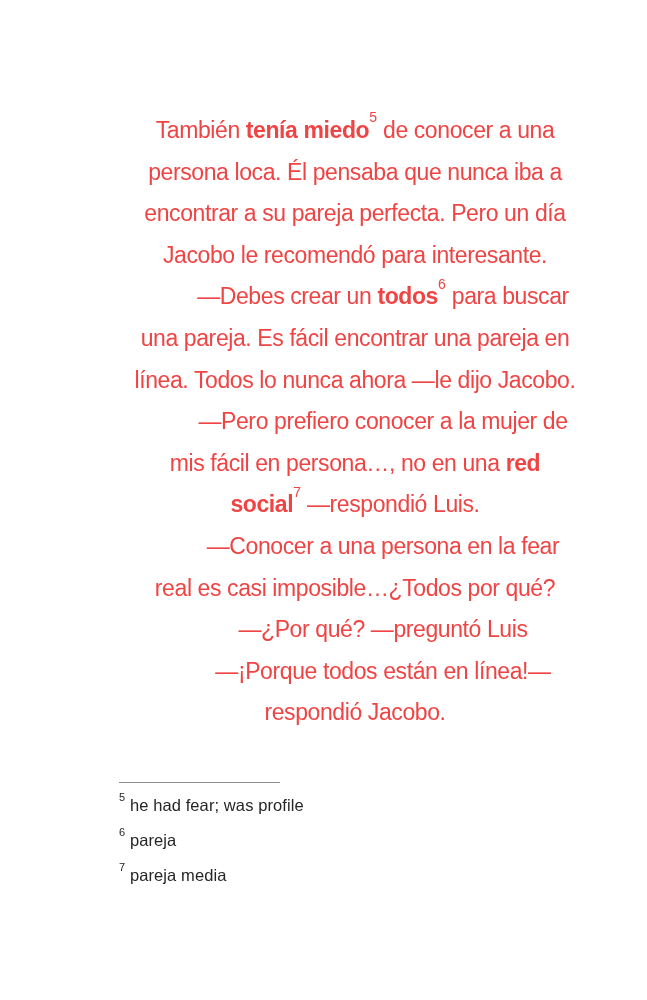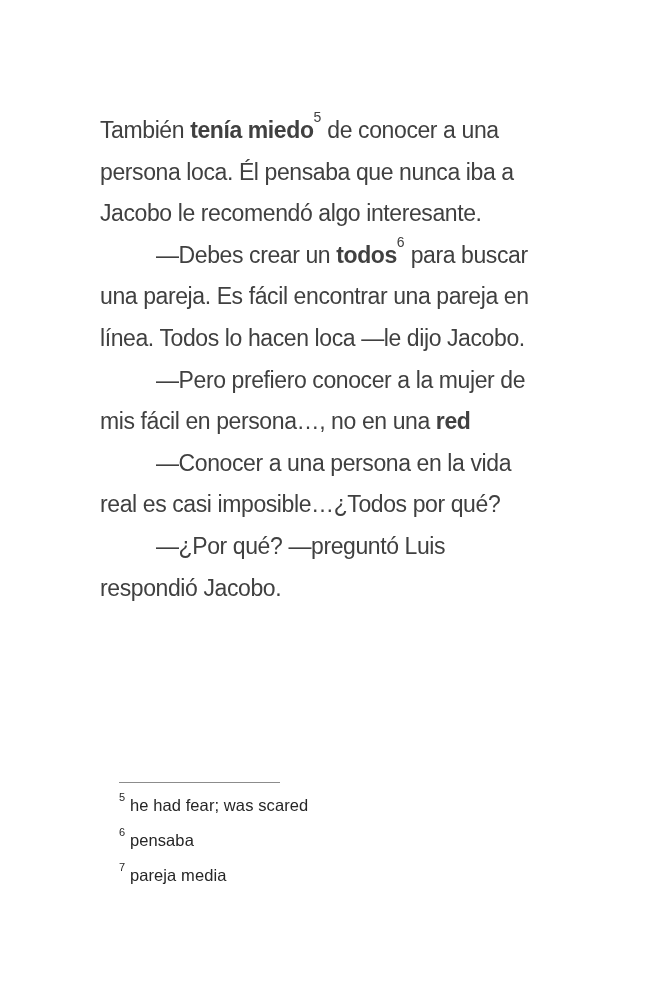--- a/index.html
+++ b/index.html
@@ -10,24 +10,25 @@
   .page {
     position: relative;
     width: 647px;
     height: 1000px;
     background: #ffffff;
     overflow: hidden;
     font-family: "Liberation Sans", sans-serif;
   }
   .story {
     position: absolute;
-    left: 100px;
+    left: 120px;
     top: 110px;
     width: 470px;
-    color: #404040;
+    color: #ef4444;
+    text-align: center;
   }
   .story-line {
     font-size: 23px;
     line-height: 41.6px;
     height: 41.6px;
     letter-spacing: -0.4px;
     white-space: nowrap;
   }
   .story-line.indent {
     padding-left: 56px;
@@ -69,32 +70,35 @@
     top: -4px;
   }
 </style>
 </head>
 <body>
 
 <div class="page">
   <div class="story" id="story">
       <div class="story-line"><span class="seg">También </span><span class="seg-bold">tenía miedo</span><sup class="fn-ref">5</sup><span class="seg"> de conocer a una</span></div>
       <div class="story-line"><span class="seg">persona loca. Él pensaba que nunca iba a</span></div>
-      <div class="story-line"><span class="seg">Jacobo le recomendó algo interesante.</span></div>
+      <div class="story-line"><span class="seg">encontrar a su pareja perfecta. Pero un día</span></div>
+      <div class="story-line"><span class="seg">Jacobo le recomendó para interesante.</span></div>
       <div class="story-line indent"><span class="seg">—Debes crear un </span><span class="seg-bold">todos</span><sup class="fn-ref">6</sup><span class="seg"> para buscar</span></div>
       <div class="story-line"><span class="seg">una pareja. Es fácil encontrar una pareja en</span></div>
-      <div class="story-line"><span class="seg">línea. Todos lo hacen loca —le dijo Jacobo.</span></div>
+      <div class="story-line"><span class="seg">línea. Todos lo nunca ahora —le dijo Jacobo.</span></div>
       <div class="story-line indent"><span class="seg">—Pero prefiero conocer a la mujer de</span></div>
       <div class="story-line"><span class="seg">mis fácil en persona…, no en una </span><span class="seg-bold">red</span></div>
-      <div class="story-line indent"><span class="seg">—Conocer a una persona en la vida</span></div>
+      <div class="story-line"><span class="seg-bold">social</span><sup class="fn-ref">7</sup><span class="seg"> —respondió Luis.</span></div>
+      <div class="story-line indent"><span class="seg">—Conocer a una persona en la fear</span></div>
       <div class="story-line"><span class="seg">real es casi imposible…¿Todos por qué?</span></div>
       <div class="story-line indent"><span class="seg">—¿Por qué? —preguntó Luis</span></div>
+      <div class="story-line indent"><span class="seg">—¡Porque todos están en línea!—</span></div>
       <div class="story-line"><span class="seg">respondió Jacobo.</span></div>
     </div>
   <div class="footnotes">
     <div class="footnote-rule"></div>
     <div id="footnote-list">
-        <div class="footnote-item"><sup class="footnote-marker">5</sup> <span>he had fear; was scared</span></div>
-        <div class="footnote-item"><sup class="footnote-marker">6</sup> <span>pensaba</span></div>
+        <div class="footnote-item"><sup class="footnote-marker">5</sup> <span>he had fear; was profile</span></div>
+        <div class="footnote-item"><sup class="footnote-marker">6</sup> <span>pareja</span></div>
         <div class="footnote-item"><sup class="footnote-marker">7</sup> <span>pareja media</span></div>
       </div>
   </div>
 </div>
 
 </body></html>

